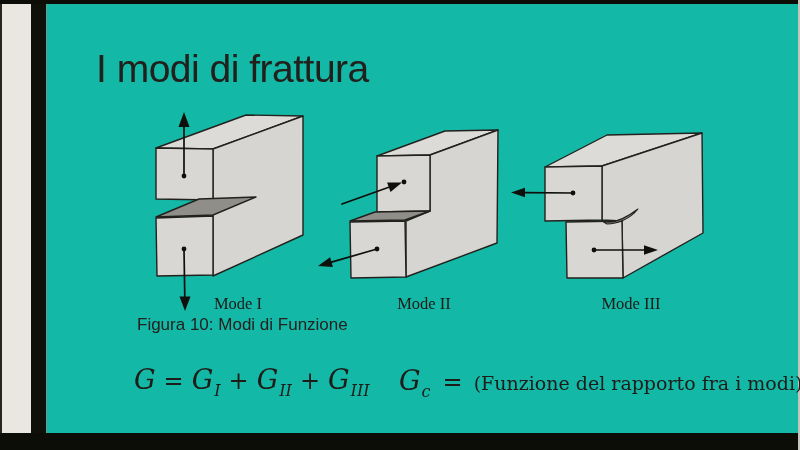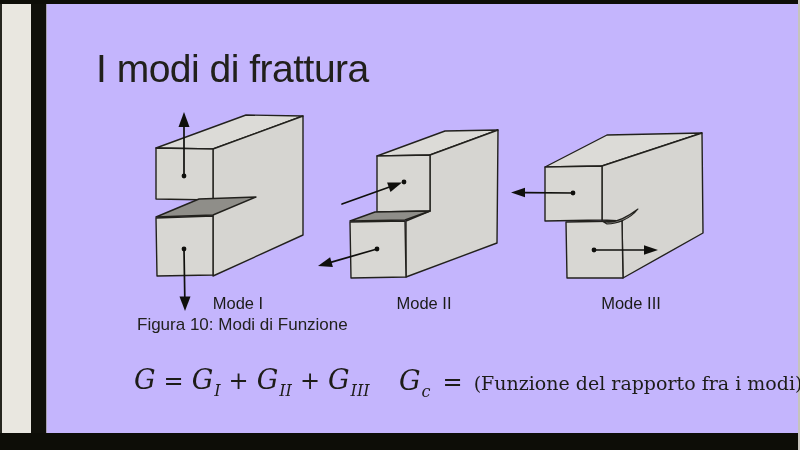--- a/index.html
+++ b/index.html
@@ -1,30 +1,30 @@
 <!DOCTYPE html>
 <html><head>
 <meta charset="utf-8">
 <style>
   html,body{margin:0;padding:0;background:#2a2a2a;}
-  .stage{position:relative;width:800px;height:450px;background:#c4b5fd;overflow:hidden;
+  .stage{position:relative;width:800px;height:450px;background:#14b8a6;overflow:hidden;
          font-family:"Liberation Sans",sans-serif;}
   .abs{position:absolute;}
   .left-strip{left:0;top:0;width:32px;height:450px;background:#e9e7e0;}
   .edge-left{left:0;top:0;width:2px;height:450px;background:#26261f;}
   .v-bar{left:31px;top:0;width:15px;height:450px;background:#10100a;}
   .v-bar-edge{left:46px;top:0;width:1px;height:450px;background:#94927f;opacity:.6;}
   .top-bar{left:0;top:0;width:800px;height:4px;background:#0d0d07;}
   .bottom-bar{left:0;top:433px;width:800px;height:17px;background:#0d0d07;}
   .edge-right{right:0;top:0;width:2px;height:450px;background:#c6c4bc;}
 
   .slide-title{left:96px;top:47px;font-size:39px;letter-spacing:-.5px;color:#21201c;}
   .fig-caption{left:137px;top:315px;font-size:17px;color:#23221f;}
 
-  .mode-label{top:294px;width:100px;text-align:center;font-family:Liberation Sans, sans-serif;
+  .mode-label{top:294px;width:100px;text-align:center;font-family:Liberation Serif, serif;
               font-size:16.5px;color:#1b1b18;}
   .ml-1{left:188px;} .ml-2{left:374px;} .ml-3{left:581px;}
 
   svg .top{fill:#dcdbd7;}
   svg .face{fill:#d8d7d3;}
   svg .side{fill:#d6d5d1;}
   svg .crack{fill:#8f8e89;}
   svg .top,svg .face,svg .side,svg .crack{stroke:#22211d;stroke-width:1.4;stroke-linejoin:round;}
   svg .ar{stroke:#0f0f0c;stroke-width:1.7;fill:none;stroke-linecap:round;}
   svg .ah{fill:#0f0f0c;stroke:none;}

